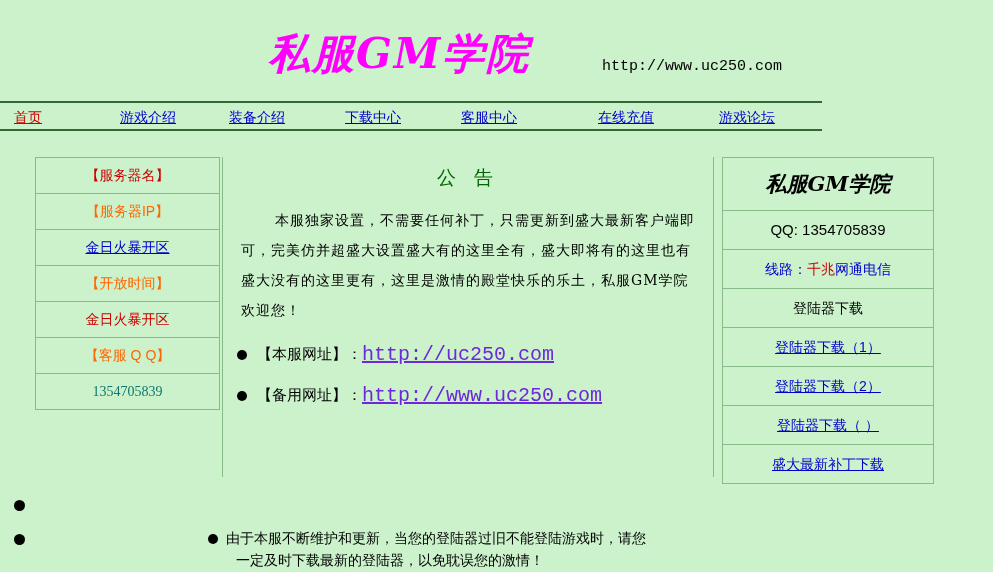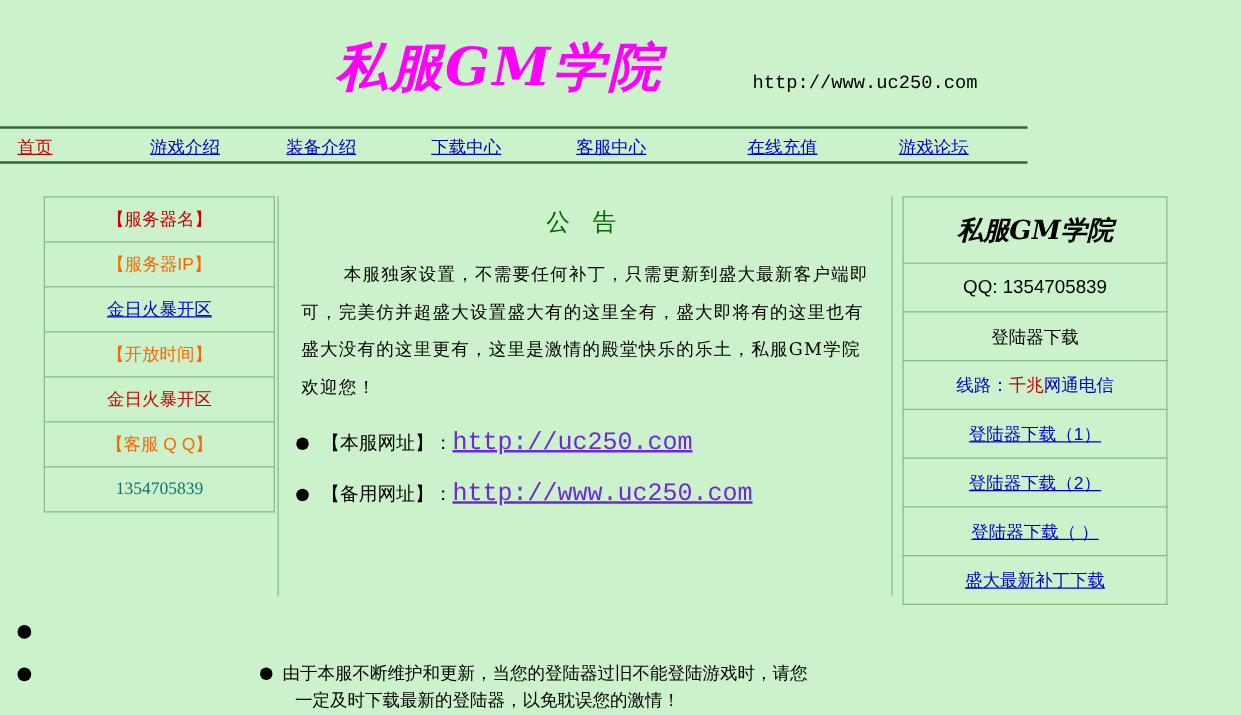--- a/index.html
+++ b/index.html
@@ -278,24 +278,24 @@
     <div class="bullet-row">
       <span class="bullet"></span>
       <span class="bullet-label">【备用网址】：</span>
       <a>http://www.uc250.com</a>
     </div>
   </div>
 
   <div class="right-col">
     <div class="rlogo">私服GM学院</div>
     <div class="rbox qq">QQ: 1354705839</div>
-    <div class="rbox plain-title">登陆器下载</div>
     <div class="rbox route">
       <span class="lbl">线路：</span><span class="r1">千兆</span><span class="r2">网通</span><span class="r3">电信</span>
     </div>
+    <div class="rbox plain-title">登陆器下载</div>
     <div class="rbox"><a>登陆器下载（1）</a></div>
     <div class="rbox"><a>登陆器下载（2）</a></div>
     <div class="rbox"><a>登陆器下载（ ）</a></div>
     <div class="rbox"><a>盛大最新补丁下载</a></div>
   </div>
 
   <div class="bottom-bullets">
     <div class="bb"></div>
     <div class="bb"></div>
   </div>

